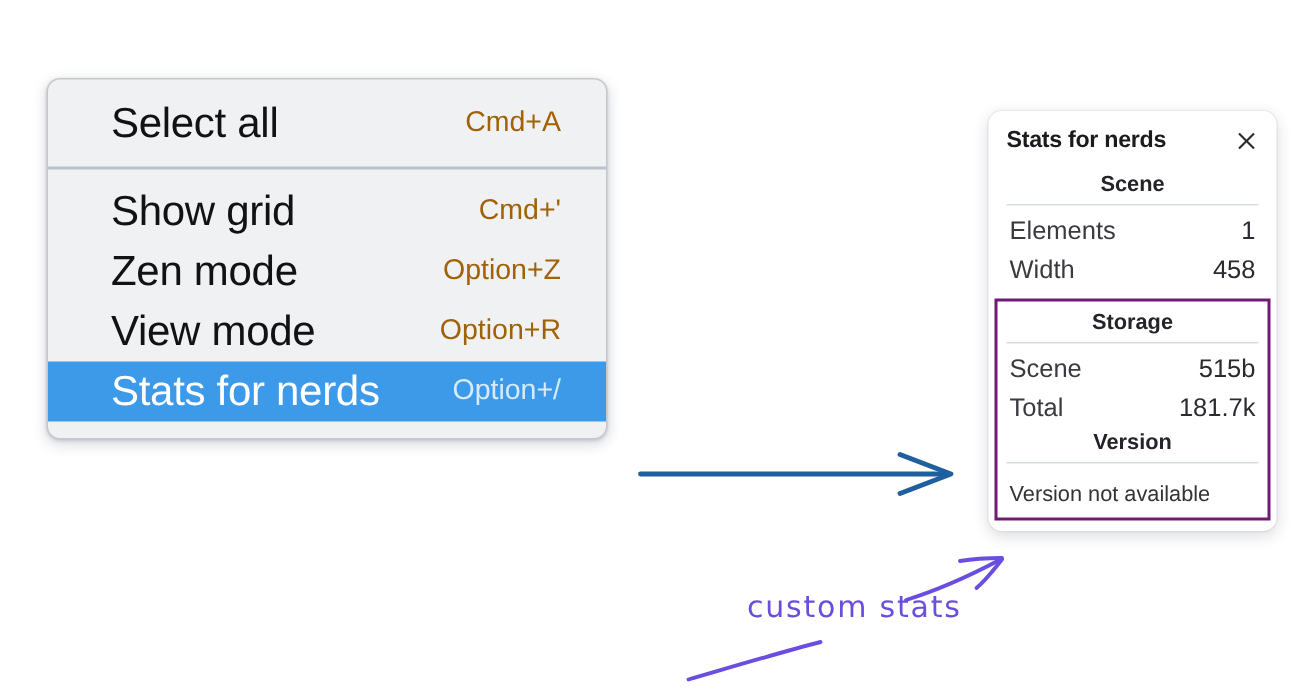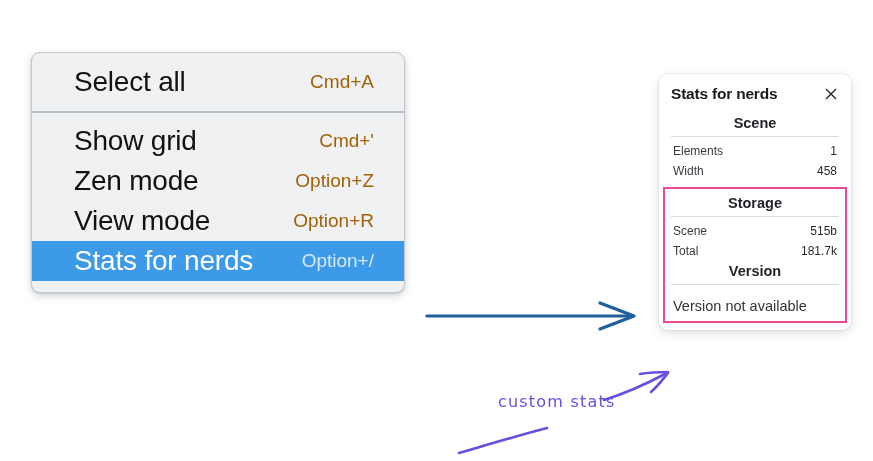--- a/index.html
+++ b/index.html
@@ -107,27 +107,27 @@
   .hr {
     height: 1px;
     background: #d8dde4;
     margin: 1px 0 4px 0;
   }
   .stat-row {
     display: flex;
     justify-content: space-between;
     align-items: flex-end;
     padding: 3px 2px 3px 2px;
-    font-size: 12px;
+    font-size: 17px;
     color: #333339;
   }
   .stat-row .k { color: #3a3a40; }
   .stat-row .v { color: #2a2a30; }
   .highlight-box {
-    border: 2px solid #ec4899;
+    border: 2px solid #701a75;
     margin: 6px -8px -6px -8px;
     padding: 4px 6px 6px 6px;
     box-sizing: border-box;
   }
   .version-line {
     font-size: 14.5px;
     color: #333339;
     padding: 3px 2px 1px 2px;
     white-space: nowrap;
     margin-top: 10px;
@@ -138,21 +138,21 @@
     position: absolute;
     left: 0; top: 0;
     width: 873px; height: 461px;
     pointer-events: none;
   }
   .hand-label {
     position: absolute;
     left: 498px;
     top: 392px;
     font-family: "DejaVu Sans", sans-serif;
-    font-size: 16px;
+    font-size: 20px;
     color: #6b4ee0;
     letter-spacing: 1.2px;
     white-space: nowrap;
   }
 </style>
 </head>
 <body>
 
 <div id="context-menu">
 

